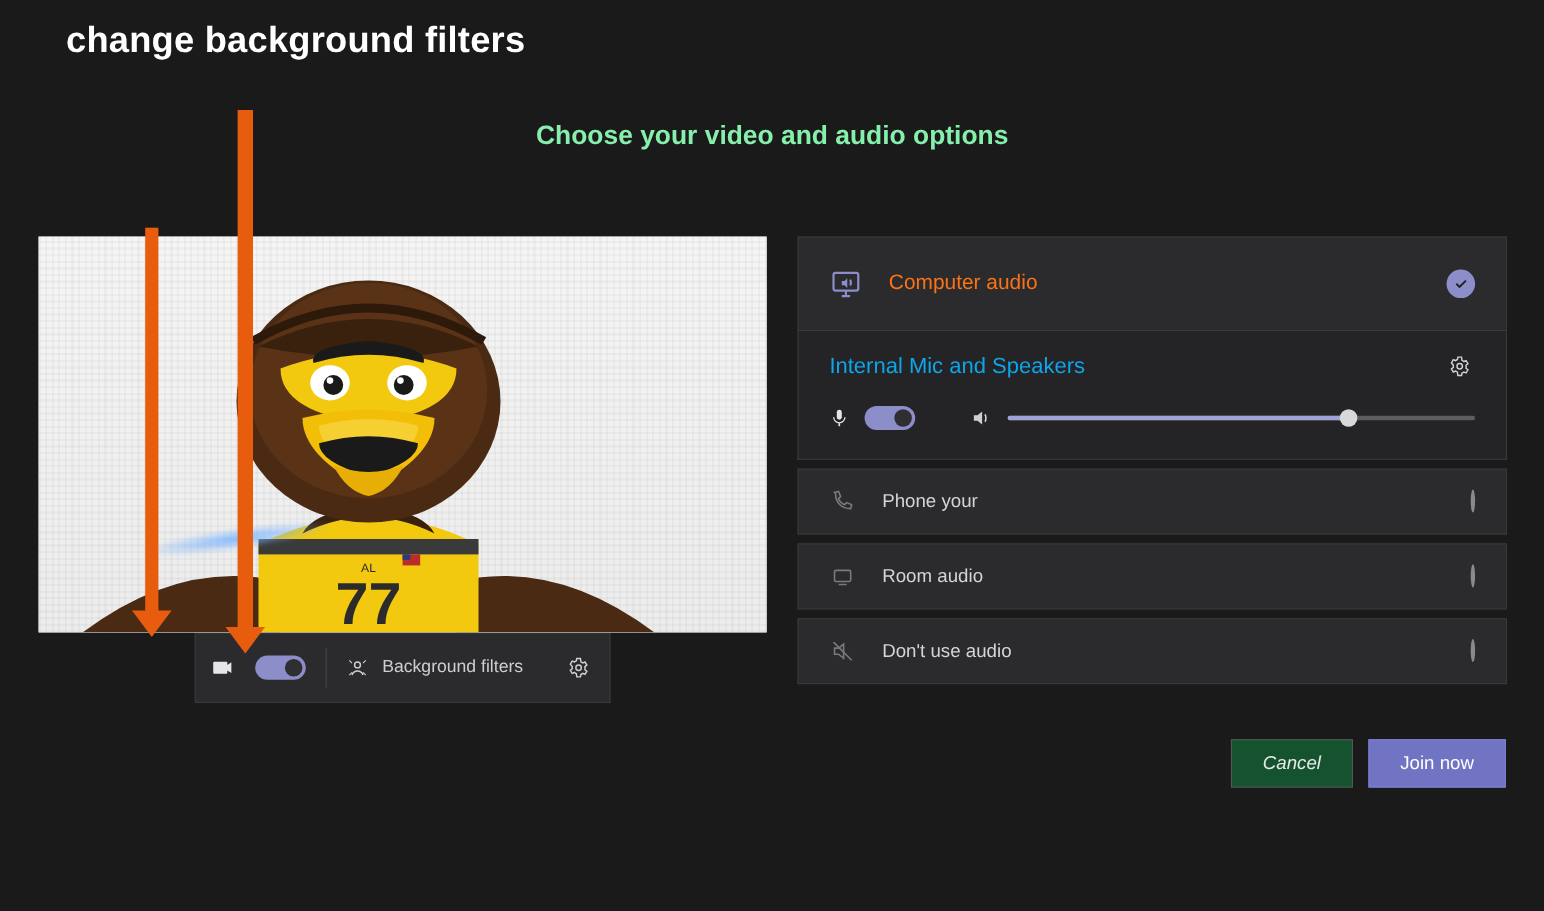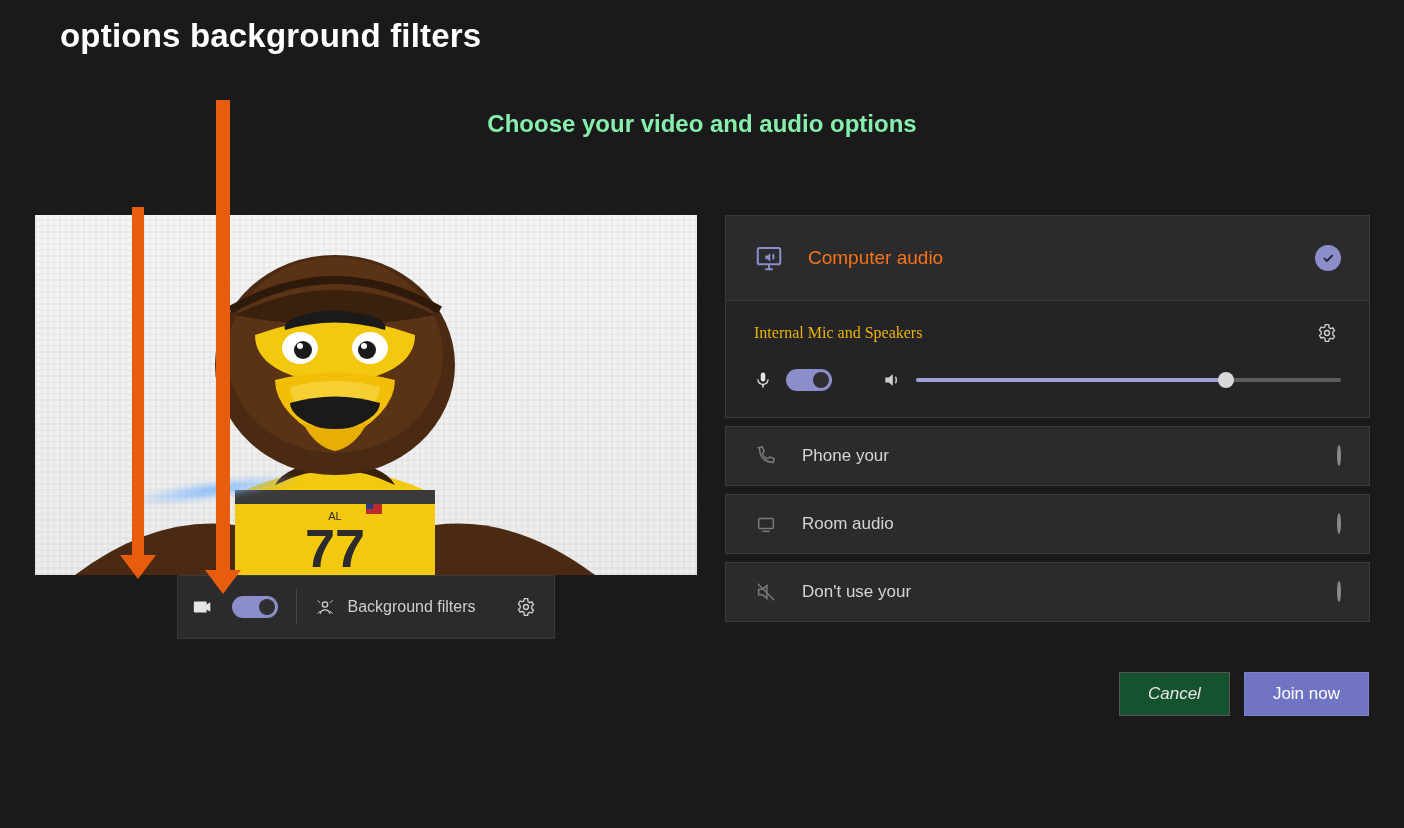--- a/index.html
+++ b/index.html
@@ -87,21 +87,21 @@
   .audio-header .title { font-size: 19px; font-weight: 500; color: #f97316; }
   .radio-check {
     width: 26px; height: 26px; border-radius: 50%; background: #8c8eca; display: flex; align-items: center; justify-content: center;
   }
   .radio-check svg { width: 14px; height: 14px; stroke: #201f23; }
   .radio-empty { width: 24px; height: 24px; border: 2px solid #8a8a8d; border-radius: 50%; }
   .header-right { margin-left: auto; }
 
   .device-block { background: #242427; border: 1px solid #3a3a3d; border-top: none; padding: 18px 28px 26px 28px; }
   .device-row { display: flex; align-items: center; justify-content: space-between; margin-bottom: 22px; }
-  .device-name { font-size: 16px; color: #eab308; font-family: Liberation Serif, serif; }
+  .device-name { font-size: 20px; color: #0ea5e9; }
   .controls-row { display: flex; align-items: center; gap: 20px; }
   .mic-group { display: flex; align-items: center; gap: 14px; }
   .vol-group { display: flex; align-items: center; gap: 14px; flex: 1; margin-left: 30px; }
   .slider-track { flex: 1; height: 4px; background: #5d5d60; position: relative; border-radius: 2px; }
   .slider-fill { position: absolute; left: 0; top: 0; bottom: 0; width: 73%; background: #9fa2d6; border-radius: 2px; }
   .slider-thumb { position: absolute; top: 50%; left: 73%; transform: translate(-50%,-50%); width: 16px; height: 16px; border-radius: 50%; background: #d8d8db; }
 
   .option-row { height: 60px; display: flex; align-items: center; padding: 0 28px; gap: 24px; cursor: pointer; }
   .option-row .lbl { font-size: 17px; color: #d5d5d7; }
   .option-row .opt-icon { width: 24px; color: #7a7a7d; display: flex; align-items: center; justify-content: center; }
@@ -112,21 +112,21 @@
   .btn-primary { background: #7174c3; border: 1.5px solid #7c80d1; color: #fff; }
 
   
   .ico { display: inline-flex; align-items: center; justify-content: center; }
 
 </style>
 </head>
 <body>
 
 <div class="annotation">
-  <div>options background filters</div>
+  <div>change background filters</div>
 </div>
 
 <div class="arrow" style="left:132px; top:207px; height:350px;"></div>
 <div class="arrow" style="left:216px; top:100px; width:14px; height:472px;"></div>
 
 <div class="page-title">Choose your video and audio options</div>
 
 <div class="stage">
 
   <div class="video-col">
@@ -285,21 +285,21 @@
       <span class="header-right"><span class="radio-empty"></span></span>
     </div>
 
     <div class="card option-row">
       <span class="opt-icon">
         <svg width="22" height="22" viewBox="0 0 24 24" fill="none" stroke="currentColor" stroke-width="1.6">
             <path d="M4 9h4l5-4v14l-5-4H4z"></path>
             <path d="M3 3l18 18"></path>
           </svg>
       </span>
-      <span class="lbl">Don't use your</span>
+      <span class="lbl">Don't use audio</span>
       <span class="header-right"><span class="radio-empty"></span></span>
     </div>
   </div>
 </div>
 
 <div class="footer">
   <div class="btn btn-secondary">
     <span>Cancel</span>
   </div>
   <div class="btn btn-primary">

